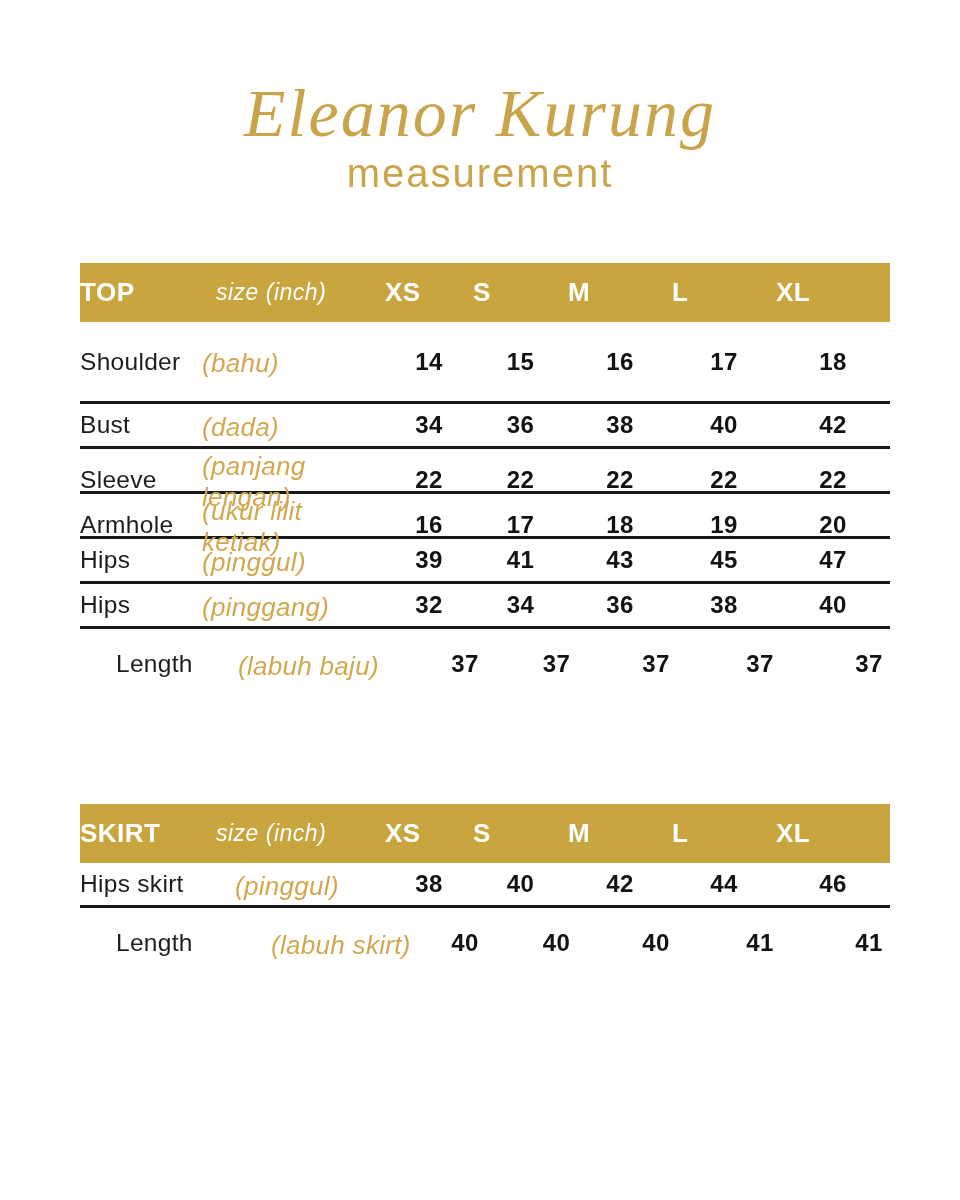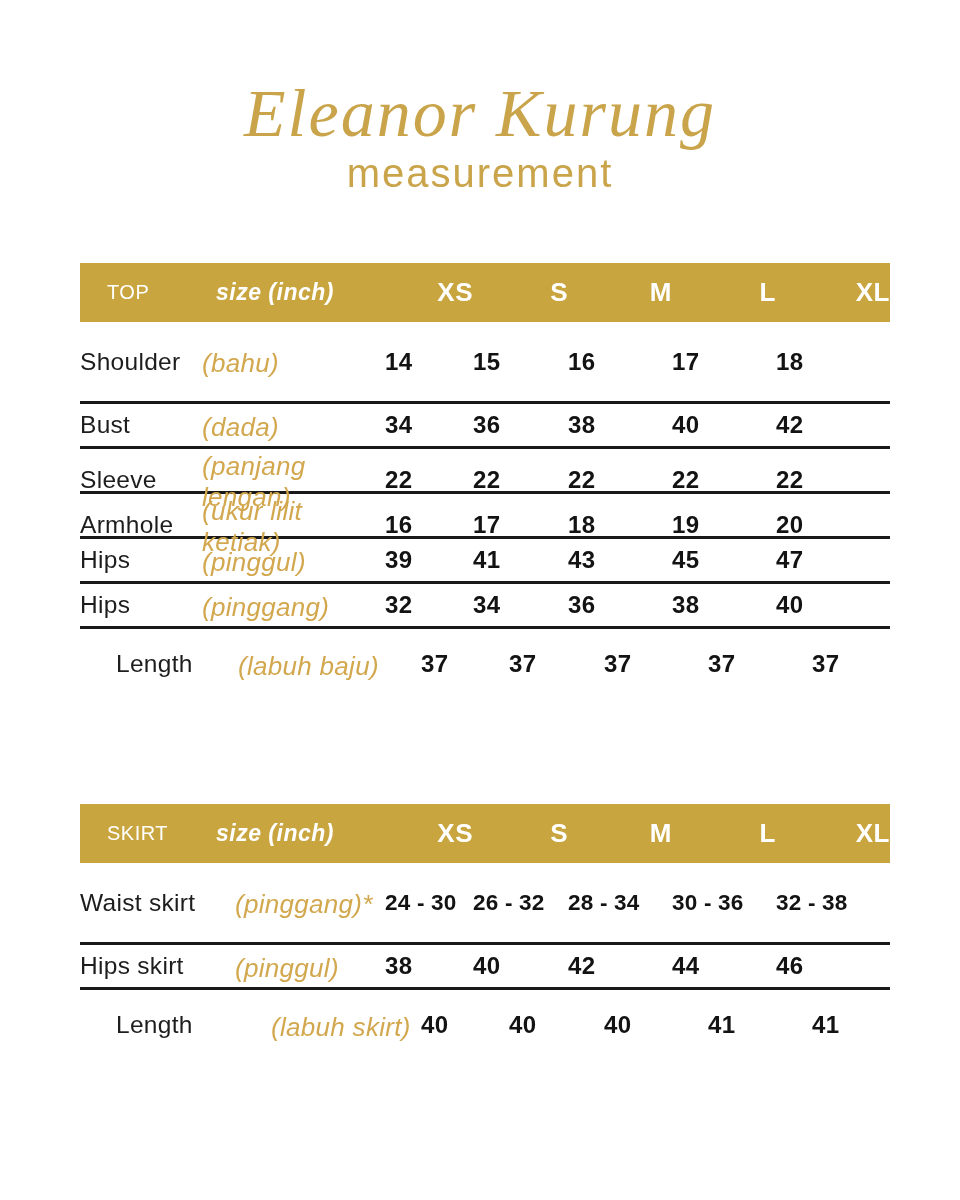--- a/index.html
+++ b/index.html
@@ -22,32 +22,32 @@
   #top-table   { top:263px; }
   #skirt-table { top:804px; }
 
   .grid7 {
     display:grid;
     grid-template-columns:122px 183px 88px 95px 104px 104px 114px;
     align-items:center;
   }
 
   .bar { height:59px; background:#C9A53F; color:#ffffff; }
-  .bar-name  { padding-left:27px; font-weight:normal; font-size:20px; letter-spacing:0.5px; }
-  .bar-size-label { font-style:italic; font-weight:bold; font-size:23px; padding-left:14px; letter-spacing:0.5px; }
-  .bar-size  { text-align:right; font-weight:bold; font-size:26px; letter-spacing:0.5px; }
+  .bar-name  { font-weight:bold; font-size:26px; letter-spacing:0.5px; }
+  .bar-size-label { font-style:italic; font-weight:normal; font-size:23px; padding-left:14px; letter-spacing:0.5px; }
+  .bar-size  { text-align:left; font-weight:bold; font-size:26px; letter-spacing:0.5px; }
 
   .trow { height:45px; border-bottom:3px solid #191919; box-sizing:border-box; }
   .trow.first { height:82px; }
   .trow.last  { height:70px; border-bottom:none;margin-left:36px; }
 
   .cell-label { font-size:24.5px; color:#1d1d1d; letter-spacing:0.3px; }
   .cell-malay { font-size:26px; font-style:italic; color:#D2A74D; transform:translateY(2px); letter-spacing:0.3px; }
   #skirt-table .cell-malay { padding-left:33px; }
-  .cell-value { text-align:left; font-weight:bold; font-size:24px; color:#131313; letter-spacing:0.5px; white-space:nowrap; }
+  .cell-value { text-align:center; font-weight:bold; font-size:24px; color:#131313; letter-spacing:0.5px; white-space:nowrap; }
   .trow.compact .cell-value { font-size:22.5px; letter-spacing:0.2px; }
 
   
   .footnote {
     position:absolute; top:1131px; left:0; width:100%; text-align:center;
     font-size:22.5px; color:#CDA348; letter-spacing:0.3px;
   }
 </style>
 </head>
 <body>
@@ -145,29 +145,20 @@
     <div class="bar grid7">
       <div class="bar-name">SKIRT</div>
       <div class="bar-size-label">size (inch)</div>
       <div class="bar-size">XS</div>
       <div class="bar-size">S</div>
       <div class="bar-size">M</div>
       <div class="bar-size">L</div>
       <div class="bar-size">XL</div>
     </div>
 
-    <div class="trow grid7 first compact">
-      <div class="cell-label">Waist skirt</div>
-      <div class="cell-malay">(pinggang)*</div>
-      <div class="cell-value">24 - 30</div>
-      <div class="cell-value">26 - 32</div>
-      <div class="cell-value">28 - 34</div>
-      <div class="cell-value">30 - 36</div>
-      <div class="cell-value">32 - 38</div>
-    </div>
 
     <div class="trow grid7">
       <div class="cell-label">Hips skirt</div>
       <div class="cell-malay">(pinggul)</div>
       <div class="cell-value">38</div>
       <div class="cell-value">40</div>
       <div class="cell-value">42</div>
       <div class="cell-value">44</div>
       <div class="cell-value">46</div>
     </div>

